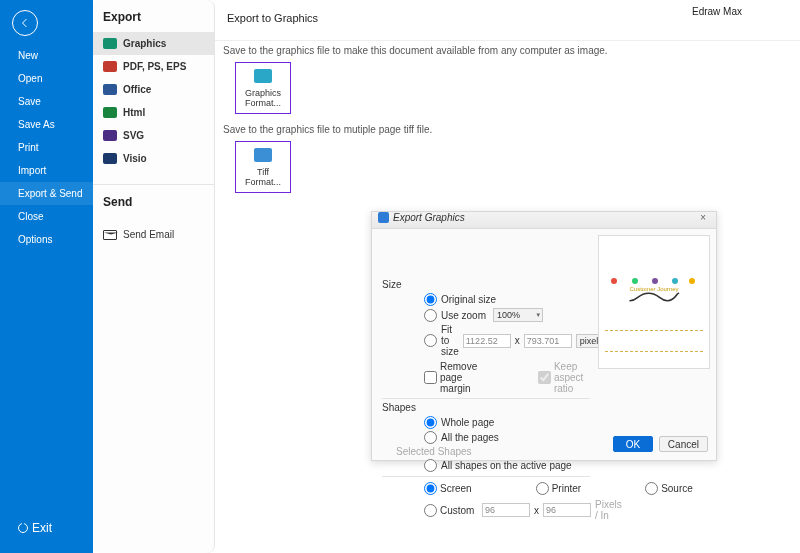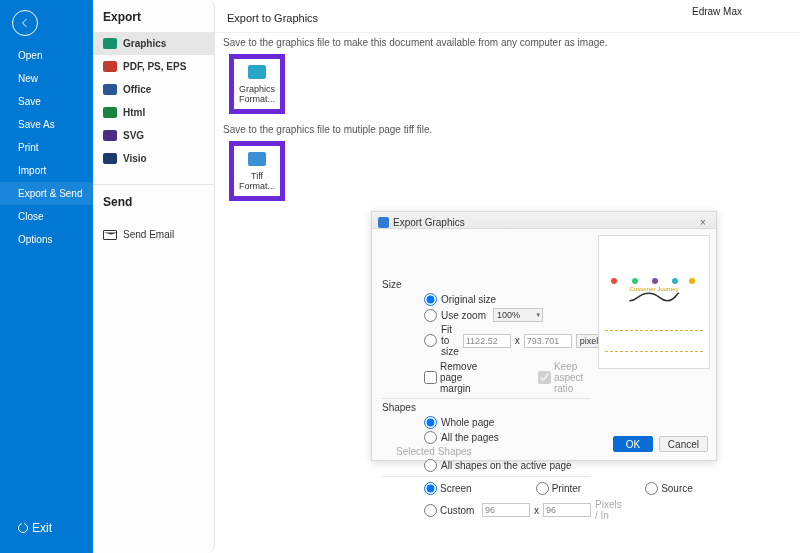--- a/index.html
+++ b/index.html
@@ -34,32 +34,32 @@
 .midcol .divider { border-top: 1px solid #e5e5e5; margin: 14px 0 0 0; }
 .send-item { height: 23px; display: flex; align-items: center; padding-left: 10px; font-size: 10px; gap: 6px; cursor: pointer; margin-top: 6px; color:#333; }
 .mail-icon { width: 14px; height: 10px; border: 1px solid #333; border-radius: 1px; position: relative; }
 .mail-icon::after{content:'';position:absolute;left:0;top:0;border-left:7px solid transparent;border-right:7px solid transparent;border-top:5px solid #333; transform:scaleY(.4);}
 
 
 .main { position: absolute; left: 215px; top: 0; right: 0; height: 100%; }
 .app-title { position: absolute; top: 6px; right: 58px; font-size: 10px; color: #222; }
 .main-head { font-size: 11px; padding: 12px 0 8px 12px; color: #222; }
 .main-sub  { font-size: 10px; color: #555; margin: 4px 0 6px 8px; }
-.thumb { width: 56px; border: 5px solid #6d28d9; margin-left: 14px; text-align: center; padding: 4px 2px 4px 2px; cursor:pointer; }
+.thumb { width: 56px; border: 1px solid #6d28d9; margin-left: 20px; text-align: center; padding: 4px 2px 4px 2px; cursor:pointer; }
 .thumb .tbox{ width:18px; height:14px; margin: 2px auto 6px auto; background:#2aa6c7; border-radius:2px; }
 .thumb .tbox.tiff{ background:#3b8fd4; }
 .thumb .tlab{ font-size:9px; color:#333; line-height:1.1; }
 
 
 .dialog {
   position: absolute; left: 371px; top: 211px; width: 346px; height: 250px;
   background: #fafafa; border: 1px solid #d8d8d8; box-shadow: 0 2px 8px rgba(0,0,0,.15);
   font-size: 10px; color:#333;
 }
-.dlg-title { height: 17px; background: linear-gradient(#f3f3f3,#e9e9e9); border-bottom:1px solid #dcdcdc; display:flex; align-items:flex-end; padding:0 6px; }
+.dlg-title { height: 17px; background: linear-gradient(#f3f3f3,#e9e9e9); border-bottom:1px solid #dcdcdc; display:flex; align-items:flex-start; padding:0 6px;font-style:italic; }
 .dlg-ico { width:11px; height:11px; background:#2e7cd6; border-radius:2px; margin-right:4px; }
 .dlg-close { margin-left:auto; width:14px; text-align:center; cursor:pointer; color:#666; }
 .dlg-body { display:flex; padding: 4px 6px 0 10px; gap: 8px; }
 .dlg-left { width: 208px; margin-top: 44px; }
 .sec-title { font-size:10px; color:#333; margin: 2px 0 3px 0; }
 .row { display:flex; align-items:center; gap:4px; margin: 2px 0; }
 .row input[type=radio]{ margin:0; }
 .numbox { width:48px; height:14px; border:1px solid #c8c8c8; padding:0 2px; font-size:9px; color:#888; background:#fff; }
 .sel { width:50px; height:14px; border:1px solid #c8c8c8; background:#f2f2f2; font-size:9px; padding-left:3px; display:flex; align-items:center; justify-content:space-between; }
 .sel .caret{ font-size:7px; color:#666; padding-right:2px;}
@@ -87,22 +87,22 @@
 </head>
 <body>
 
 <div class="sidebar">
   <div class="back-btn">
     <svg viewBox="0 0 24 24">
         <path d="M15 4 L7 12 L15 20"></path>
       </svg>
   </div>
   <div class="side-items">
+    <div class="side-item">New</div>
     <div class="side-item">Open</div>
-    <div class="side-item">New</div>
     <div class="side-item">Save</div>
     <div class="side-item">Save As</div>
     <div class="side-item">Print</div>
     <div class="side-item">Import</div>
     <div class="side-item active">Export &amp; Send</div>
     <div class="side-item">Close</div>
     <div class="side-item">Options</div>
   </div>
   <div class="side-exit">
     <span class="exit-icon"></span>
@@ -140,21 +140,21 @@
   <div class="divider"></div>
   <h3>Send</h3>
   <div class="send-item">
     <span class="mail-icon"></span>
     <span>Send Email</span>
   </div>
 </div>
 
 <div class="main">
   <div class="app-title">Edraw Max</div>
-  <div style="border-bottom:1px solid #eee; padding-bottom:0;">
+  <div style="border-bottom:1px solid #eee; padding-bottom:8px;">
     <div class="main-head">Export to Graphics</div>
   </div>
   <div class="main-sub">Save to the graphics file to make this document available from any computer as image.</div>
   <div class="thumb">
     <div class="tbox"></div>
     <div class="tlab">Graphics Format...</div>
   </div>
   <div class="main-sub" style="margin-top:10px;">Save to the graphics file to mutiple page tiff file.</div>
   <div class="thumb">
     <div class="tbox tiff"></div>

